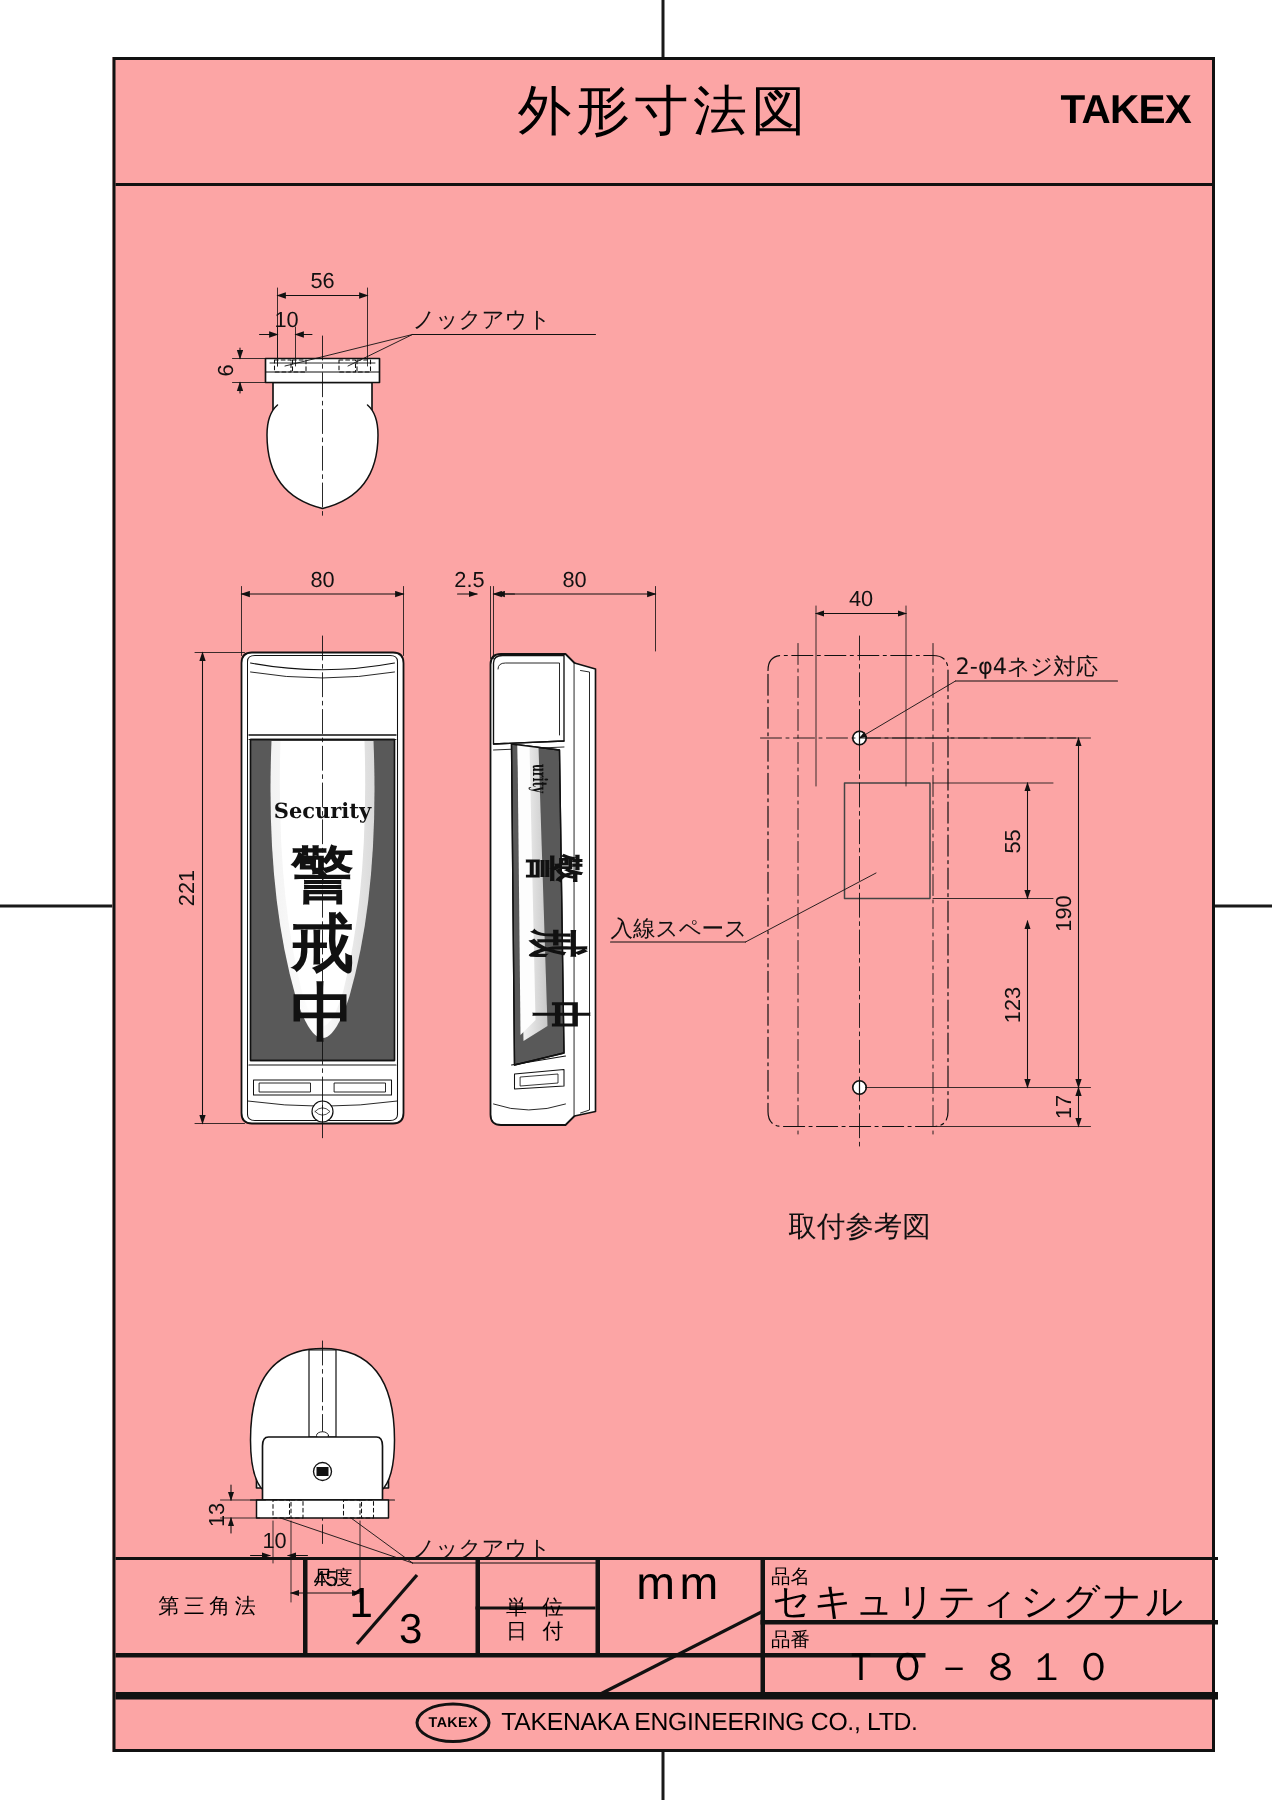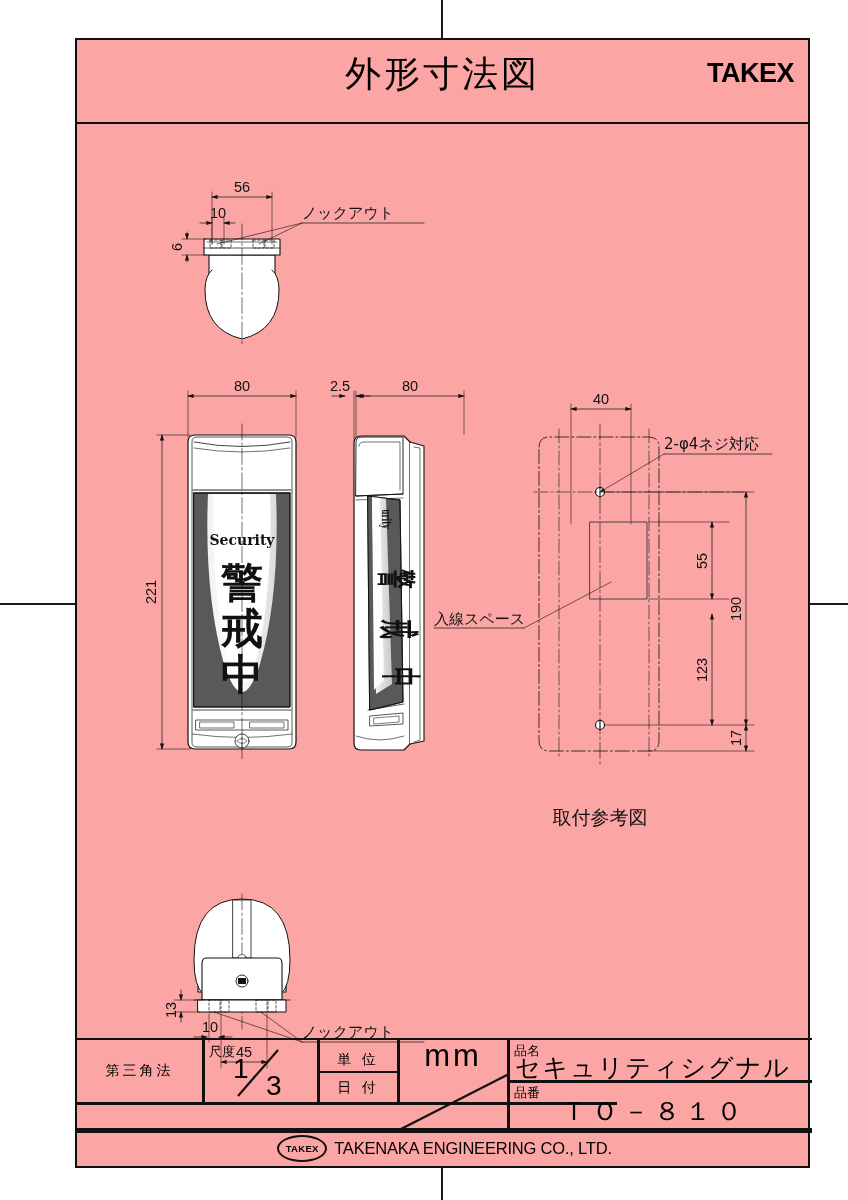--- a/index.html
+++ b/index.html
@@ -18,21 +18,21 @@
 
   .hdr{position:absolute;left:0;top:0;width:100%;height:84px;
        border-bottom:2.5px solid #111;box-sizing:border-box;}
   .hdr-title{position:absolute;left:0;right:0;top:10px;text-align:center;
              font-family:"DejaVu Sans",sans-serif;font-size:36px;font-weight:500;
              letter-spacing:3px;}
   .hdr-logo{position:absolute;right:14px;top:18px;font-size:27px;font-weight:bold;
             letter-spacing:-0.5px;font-family:"Liberation Sans",sans-serif;}
 
   
-  .canvas{position:absolute;left:0;top:84px;width:735px;height:960px;padding-left:27px;}
+  .canvas{position:absolute;left:0;top:84px;width:735px;height:960px;}
   svg{display:block;}
 
   
   .tblock{position:absolute;left:0;bottom:0;width:735px;height:128px;
           border-top:2.5px solid #111;box-sizing:border-box;}
   .tb-line{position:absolute;background:#111;}
   .tb-cell{position:absolute;box-sizing:border-box;}
   .lbl-sm{font-size:13px;font-family:"DejaVu Sans",sans-serif;}
   .lbl-md{font-size:14px;font-family:"DejaVu Sans",sans-serif;letter-spacing:3px;}
   .big-jp{font-family:"DejaVu Sans",sans-serif;font-size:25px;letter-spacing:2px;}
@@ -347,21 +347,21 @@
 
       <div class="tb-cell" style="left:127px;top:0;width:113px;height:62px;">
         <span class="lbl-sm" style="position:absolute;left:5px;top:3px;">尺度</span>
         <span class="scale-n" style="position:absolute;left:29px;top:13px;">1</span>
         <span class="scale-n" style="position:absolute;left:62px;top:30px;">3</span>
         <svg width="113" height="62" style="position:absolute;left:0;top:0;">
           <line x1="74" y1="10" x2="34" y2="56" stroke="#111" stroke-width="2.2"></line>
         </svg>
       </div>
 
-      <div class="tb-cell center-flex" style="left:242px;top:4px;width:78px;height:31px;">
+      <div class="tb-cell center-flex" style="left:242px;top:16px;width:78px;height:31px;">
         <span class="lbl-md">単 位</span>
       </div>
       <div class="tb-cell center-flex" style="left:322px;top:0;width:108px;height:31px;">
         <span class="mm">mm</span>
       </div>
 
       <div class="tb-cell center-flex" style="left:242px;top:33px;width:78px;height:29px;">
         <span class="lbl-md">日 付</span>
       </div>
       <div class="tb-cell" style="left:322px;top:31px;width:108px;height:59px;">

